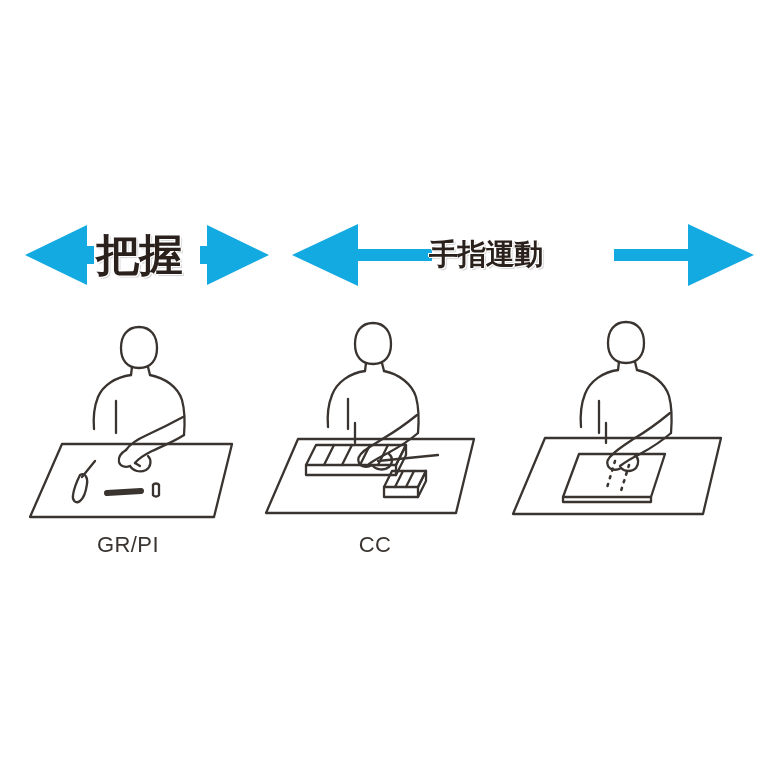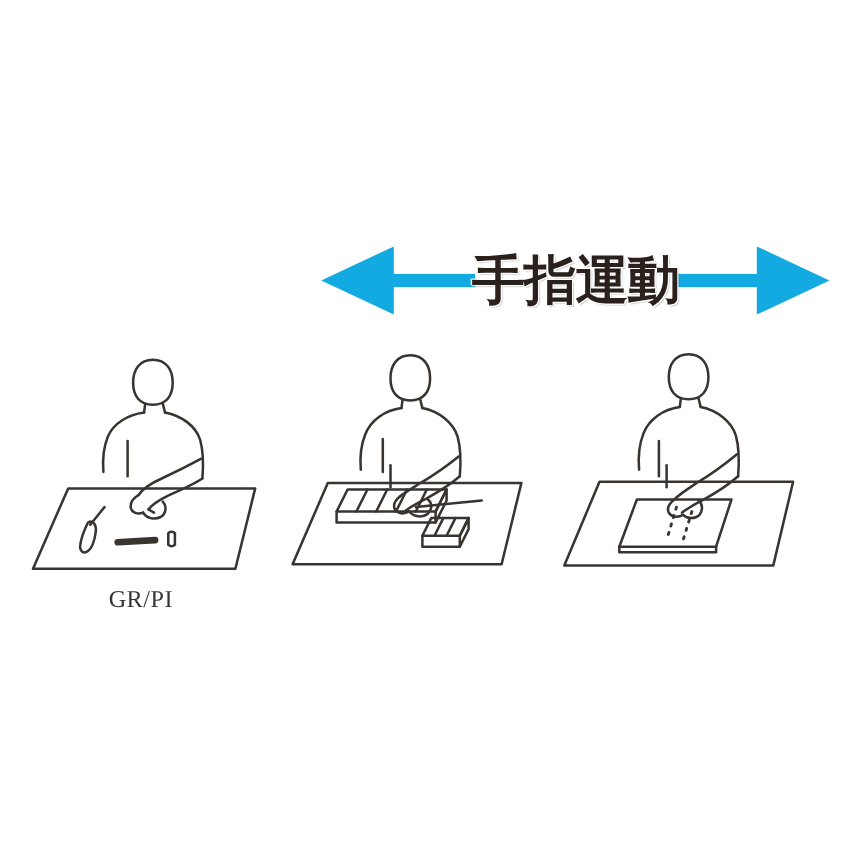--- a/index.html
+++ b/index.html
@@ -52,21 +52,21 @@
        1px  1px 0 #ffffff,
       -1px -1px 0 #ffffff,
        2px  2px 1px rgba(0,0,0,0.18);
   }
   .cjk-label.grip-label {
     left: 82px;
     font-size: 44px;
   }
   .cjk-label.finger-label {
     left: 141px;
-    font-size: 48px;
+    font-size: 29px;
   }
 
   .arrow-svg {
     position: absolute;
     top: 0;
     left: 0;
     overflow: visible;
   }
 
   
@@ -99,36 +99,49 @@
     left: 0;
     top: 532px;
     width: 765px;
     height: 40px;
   }
   .caption {
     position: absolute;
     top: 0;
     width: 200px;
     text-align: center;
-    font-family: Liberation Serif, serif;
+    font-family: Liberation Sans, sans-serif;
     font-size: 22px;
     color: #3a3430;
     letter-spacing: 0.02em;
   }
   .caption.c1 { left: 28px; }
   .caption.c2 { left: 275px; }
   .caption.c3 { left: 515px; }
 </style>
 </head>
 <body>
 
 <div id="stage">
 
   <div class="arrow-band">
 
+    <div class="arrow-group grip">
+      <svg class="arrow-svg" width="266" height="90" viewBox="0 0 266 90">
+
+        <g>
+          <polygon points="11,45 73,15 73,36 80,36 80,54 73,54 73,75" fill="#13A9E1"></polygon>
+        </g>
+
+        <g>
+          <polygon points="255,45 193,15 193,36 186,36 186,54 193,54 193,75" fill="#13A9E1"></polygon>
+        </g>
+      </svg>
+      <div class="cjk-label grip-label">把握</div>
+    </div>
 
     <div class="arrow-group finger">
       <svg class="arrow-svg" width="470" height="90" viewBox="0 0 470 90">
 
         <g>
           <polygon points="4,45 70,14 70,76" fill="#13A9E1"></polygon>
           <rect x="66" y="39" width="78" height="12" fill="#13A9E1"></rect>
         </g>
 
         <g>
@@ -246,15 +259,16 @@
           <path d="M124 160 L116 186" stroke-dasharray="2 6" stroke-width="2.6"></path>
 
           <path d="M101 118 L101 138"></path>
         </g>
       </svg>
     </div>
   </div>
 
   <div class="captions">
     <div class="caption c1">GR/PI</div>
+    <div class="caption c2">CC</div>
   </div>
 
 </div>
 
 </body></html>

